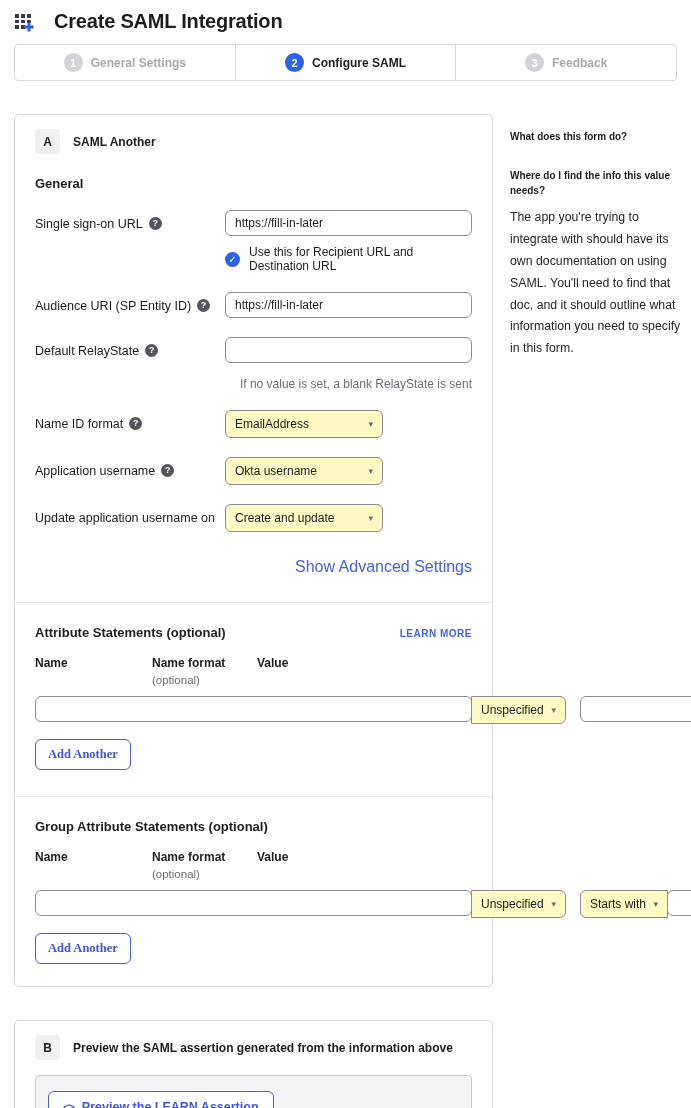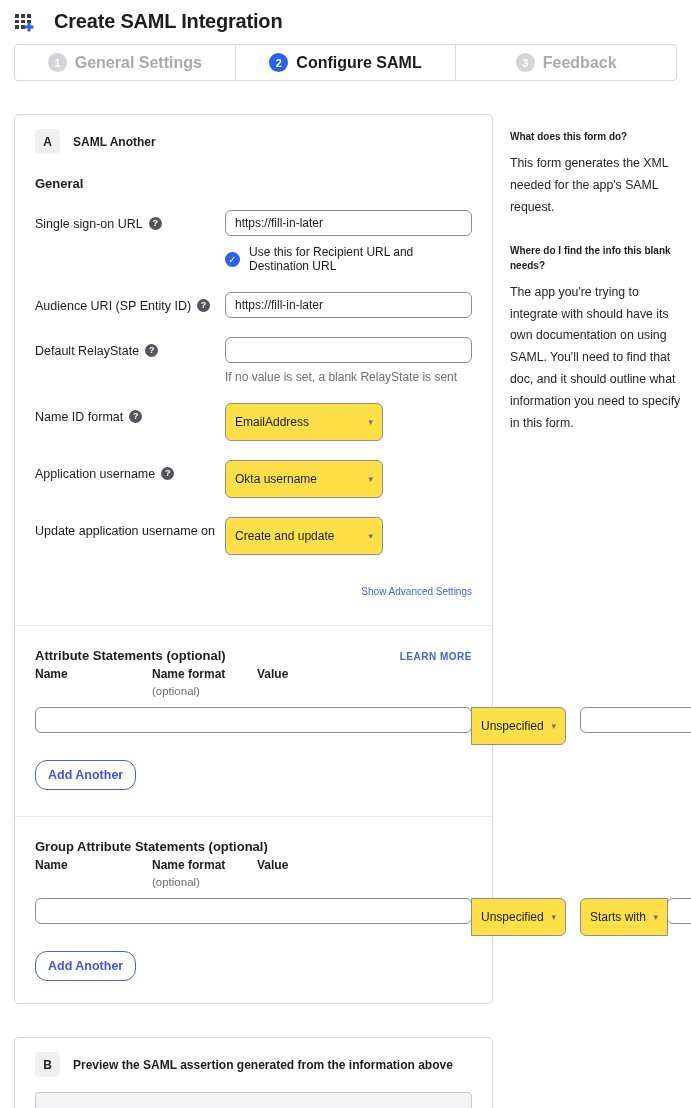--- a/index.html
+++ b/index.html
@@ -22,21 +22,21 @@
     margin-top: 11px; border: 1px solid #d7d7dc; border-radius: 4px;
     display: flex; height: 37px; background: #fff;
   }
   .step { flex: 1; display: flex; align-items: center; justify-content: center; gap: 8px; }
   .step + .step { border-left: 1px solid #d7d7dc; }
   .step-circle {
     width: 19px; height: 19px; border-radius: 50%;
     background: #d3d3d8; color: #fff; font-size: 11px; font-weight: 700;
     display: flex; align-items: center; justify-content: center;
   }
-  .step .step-label { font-size: 16px; font-weight: 700; color: #a9a9b1; }
+  .step .step-label { font-size: 12px; font-weight: 700; color: #a9a9b1; }
   .step.active .step-circle { background: #2b62ec; }
   .step.active .step-label { color: #1d1d21; }
 
   
   .main { display: flex; gap: 17px; align-items: flex-start; margin-top: 33px; }
   .left-col { width: 479px; flex: none; }
   .sidebar { width: 172px; flex: none; padding-top: 15px; }
   .sidebar h4 { font-size: 10px; font-weight: 700; margin-bottom: 9px; line-height: 1.5; }
   .sidebar p { font-size: 12.3px; line-height: 1.78; color: #26262b; }
   .sidebar .block + .block { margin-top: 24px; }
@@ -64,64 +64,64 @@
     width: 13px; height: 13px; border-radius: 50%; background: #55555e; color: #fff;
     font-size: 9px; font-weight: 700; display: inline-flex; align-items: center;
     justify-content: center; flex: none; margin-top: 1px; cursor: default;
   }
   .form-control { flex: 1; min-width: 0; }
   input.text {
     width: 100%; height: 26px; border: 1px solid #8d8d95; border-radius: 6px;
     padding: 0 9px; font-size: 12px; font-family: inherit; color: #1d1d21; background: #fff; outline: none;
   }
   .select {
-    height: 38px; border: 1px solid #8d8d95; border-radius: 6px; background: #fde047;
+    height: 28px; border: 1px solid #8d8d95; border-radius: 6px; background: #fef9c3;
     display: flex; align-items: center; justify-content: space-between;
     padding: 0 9px; font-size: 12px; cursor: pointer;
   }
   .select .caret { color: #6e6e78; font-size: 9px; line-height: 1; }
   .select-narrow { width: 158px; }
 
   .checkbox-row { display: flex; align-items: center; gap: 9px; margin-top: 9px; }
   .checkbox {
     width: 15px; height: 15px; border-radius: 50%; background: #2b62ec; color: #fff;
     font-size: 10px; display: flex; align-items: center; justify-content: center; flex: none; cursor: pointer;
   }
   .checkbox-label { font-size: 12px; }
-  .hint { font-size: 12px; color: #6e6e78; margin-top: 7px; }
+  .hint { font-size: 12px; color: #6e6e78; margin-top: 14px; text-align: right; }
 
   .advanced-row { text-align: right; margin-top: 26px; }
-  a.link { color: #4661e6; text-decoration: none; font-size: 10px; cursor: pointer; }
+  a.link { color: #4661e6; text-decoration: none; font-size: 16px; cursor: pointer; }
 
   .divider { border: none; border-top: 1px solid #e8e8ec; margin: 26px -20px 0; }
 
   
   .sec-head-row { display: flex; justify-content: space-between; align-items: baseline; margin-top: 22px; }
   .learn-more { font-size: 10px; font-weight: 700; letter-spacing: 0.5px; color: #4661e6; text-decoration: none; }
 
-  .cols { display: flex; margin-top: 4px; }
+  .cols { display: flex; margin-top: 16px; }
   .col-1 { width: 117px; flex: none; }
   .col-2 { width: 105px; flex: none; }
   .col-3 { flex: 1; }
   .col-h { font-size: 12px; font-weight: 700; }
   .col-sub { font-size: 11.5px; color: #6e6e78; font-weight: 400; margin-top: 4px; }
 
   .stmt-row { display: flex; margin-top: 10px; align-items: flex-start; }
   .stmt-row input.text { height: 26px; }
   .in-name { width: 113px; flex: none; border-radius: 6px 0 0 6px; }
   .sel-format { width: 95px; flex: none; border-radius: 0 6px 6px 0; margin-left: -1px; }
   .gap-14 { width: 14px; flex: none; }
   .in-value { width: 177px; flex: none; }
   .sel-filter { width: 88px; flex: none; border-radius: 6px 0 0 6px; }
   .in-filter { width: 115px; flex: none; border-radius: 0 6px 6px 0; margin-left: -1px; }
 
   .btn-outline {
     display: inline-block; border: 1px solid #4c5ce0; color: #4453e2; background: #fff;
-    font-size: 12.5px; font-weight: 700; font-family: Liberation Sans, sans-serif;
-    padding: 7px 12px; border-radius: 12px; cursor: pointer; margin-top: 15px;
+    font-size: 12.5px; font-weight: 700; font-family: Liberation Serif, serif;
+    padding: 7px 12px; border-radius: 6px; cursor: pointer; margin-top: 15px;
   }
 
   
   .card-b { margin-top: 33px; }
   .preview-box { margin-top: 15px; border: 1px solid #c9c9d1; border-radius: 4px; background: #f4f4f6; }
   .preview-top { padding: 15px 12px 19px; }
   .preview-btn {
     display: inline-flex; align-items: center; gap: 8px; border: 1px solid #4c5ce0;
     color: #4453e2; background: #fff; font-size: 12.5px; font-weight: 700; font-family: inherit;
     padding: 8px 14px; border-radius: 6px; cursor: pointer; margin-top: 0;
@@ -341,22 +341,21 @@
 
         </div>
 
       </div>
 
     </div>
 
     <div class="sidebar">
       <div class="block">
         <h4>What does this form do?</h4>
-        <p>This form generates the XML needed for the app's SAML request.</p>
       </div>
       <div class="block">
-        <h4>Where do I find the info this blank needs?</h4>
+        <h4>Where do I find the info this value needs?</h4>
         <p>The app you're trying to integrate with should have its own documentation on using SAML. You'll need to find that doc, and it should outline what information you need to specify in this form.</p>
       </div>
     </div>
   </div>
 
 </div>
 
 </body></html>

